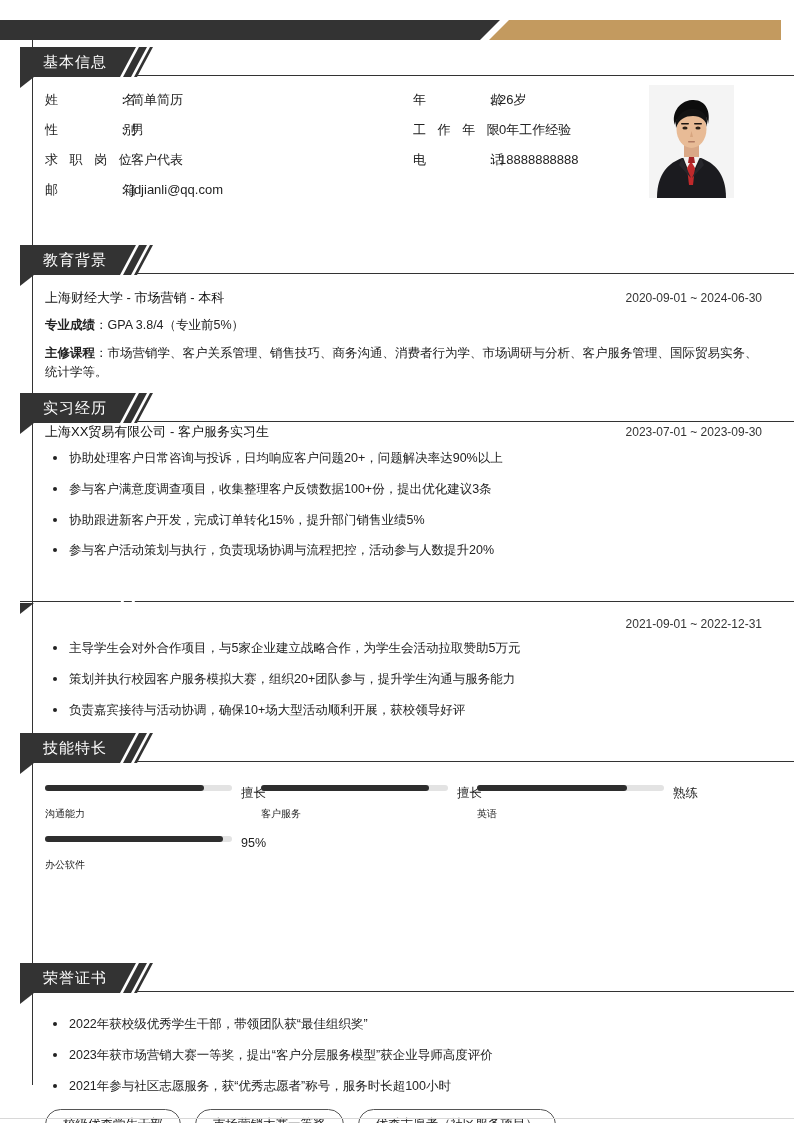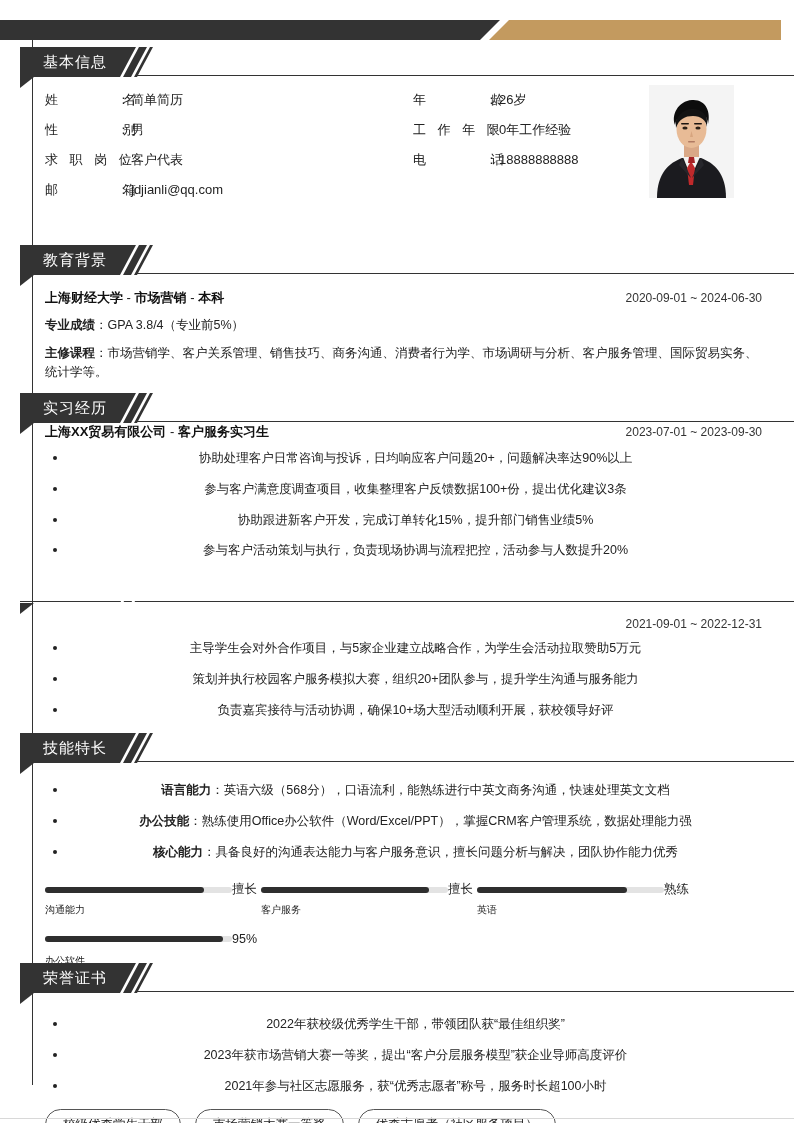--- a/index.html
+++ b/index.html
@@ -120,27 +120,27 @@
   }
 
   
   .row-head {
     display: flex;
     justify-content: space-between;
     align-items: baseline;
     padding-right: 0;
   }
   .row-title { font-size: 13px; color: #111; }
-  .row-title b { font-weight: bold; }
+  .row-title b { font-weight: normal; }
   .row-date { font-size: 12px; color: #333; white-space: nowrap; }
 
   .detail-line { font-size: 12.5px; color: #222; margin-top: 9px; line-height: 1.5; }
   .detail-line b { font-weight: bold; }
 
-  ul.bullets { list-style: none; margin-top: 8px; text-align: center; }
+  ul.bullets { list-style: none; margin-top: 8px; }
   ul.bullets li {
     position: relative;
     font-size: 12.5px;
     color: #222;
     line-height: 1.5;
     padding-left: 24px;
     margin-bottom: 12px;
   }
   ul.bullets li::before {
     content: "";
@@ -150,21 +150,22 @@
     border-radius: 50%;
     background: #222;
   }
   ul.bullets li b { font-weight: bold; }
 
   
   .bars { position: relative; margin-top: 4px; }
   .bar-row {
     position: absolute;
     display: flex;
-    align-items: center;
+    align-items: flex-start;
+    gap: 9px;
   }
   .bar-track {
     position: relative;
     width: 187px; height: 6px;
     background: #e3e3e3;
     border-radius: 3px;
   }
   .bar-fill {
     position: absolute;
     left: 0; top: 0; height: 6px;
@@ -361,25 +362,20 @@
       <div class="sec-rule"></div>
       <div class="sec-tab">
         <span class="sec-tab-label">技能特长</span>
       </div>
       <div class="sec-stripe" style="left:108px"></div>
       <div class="sec-stripe" style="left:119px"></div>
       <div class="sec-fold"></div>
     </div>
 
     <div class="sec-body" style="padding-top:10px">
-      <ul class="bullets">
-        <li><b>语言能力</b>：<span>英语六级（568分），口语流利，能熟练进行中英文商务沟通，快速处理英文文档</span></li>
-        <li><b>办公技能</b>：<span>熟练使用Office办公软件（Word/Excel/PPT），掌握CRM客户管理系统，数据处理能力强</span></li>
-        <li><b>核心能力</b>：<span>具备良好的沟通表达能力与客户服务意识，擅长问题分析与解决，团队协作能力优秀</span></li>
-      </ul>
 
       <div class="bars" style="height:96px">
 
         <div class="bar-row" style="left:0;top:8px">
           <div class="bar-track">
             <div class="bar-fill" id="f0" style="width: 85%;"></div>
           </div>
           <span class="bar-value">擅长</span>
         </div>
         <div class="bar-name" style="left:0;top:30px">沟通能力</div>

